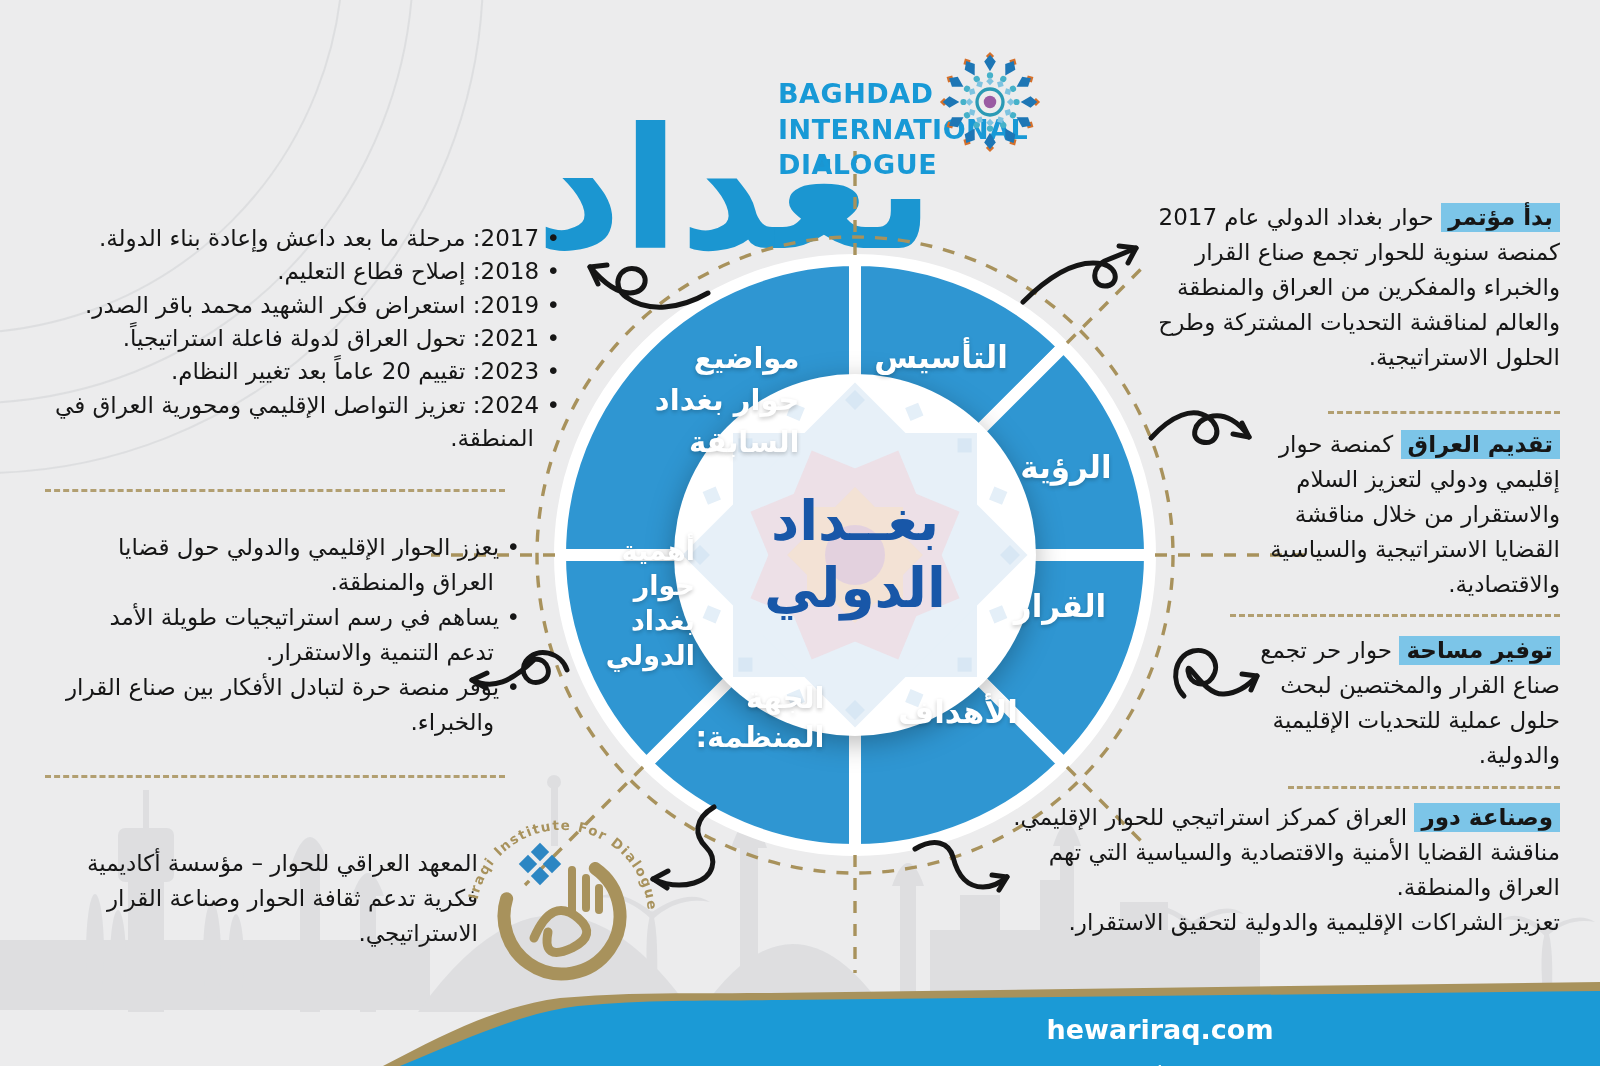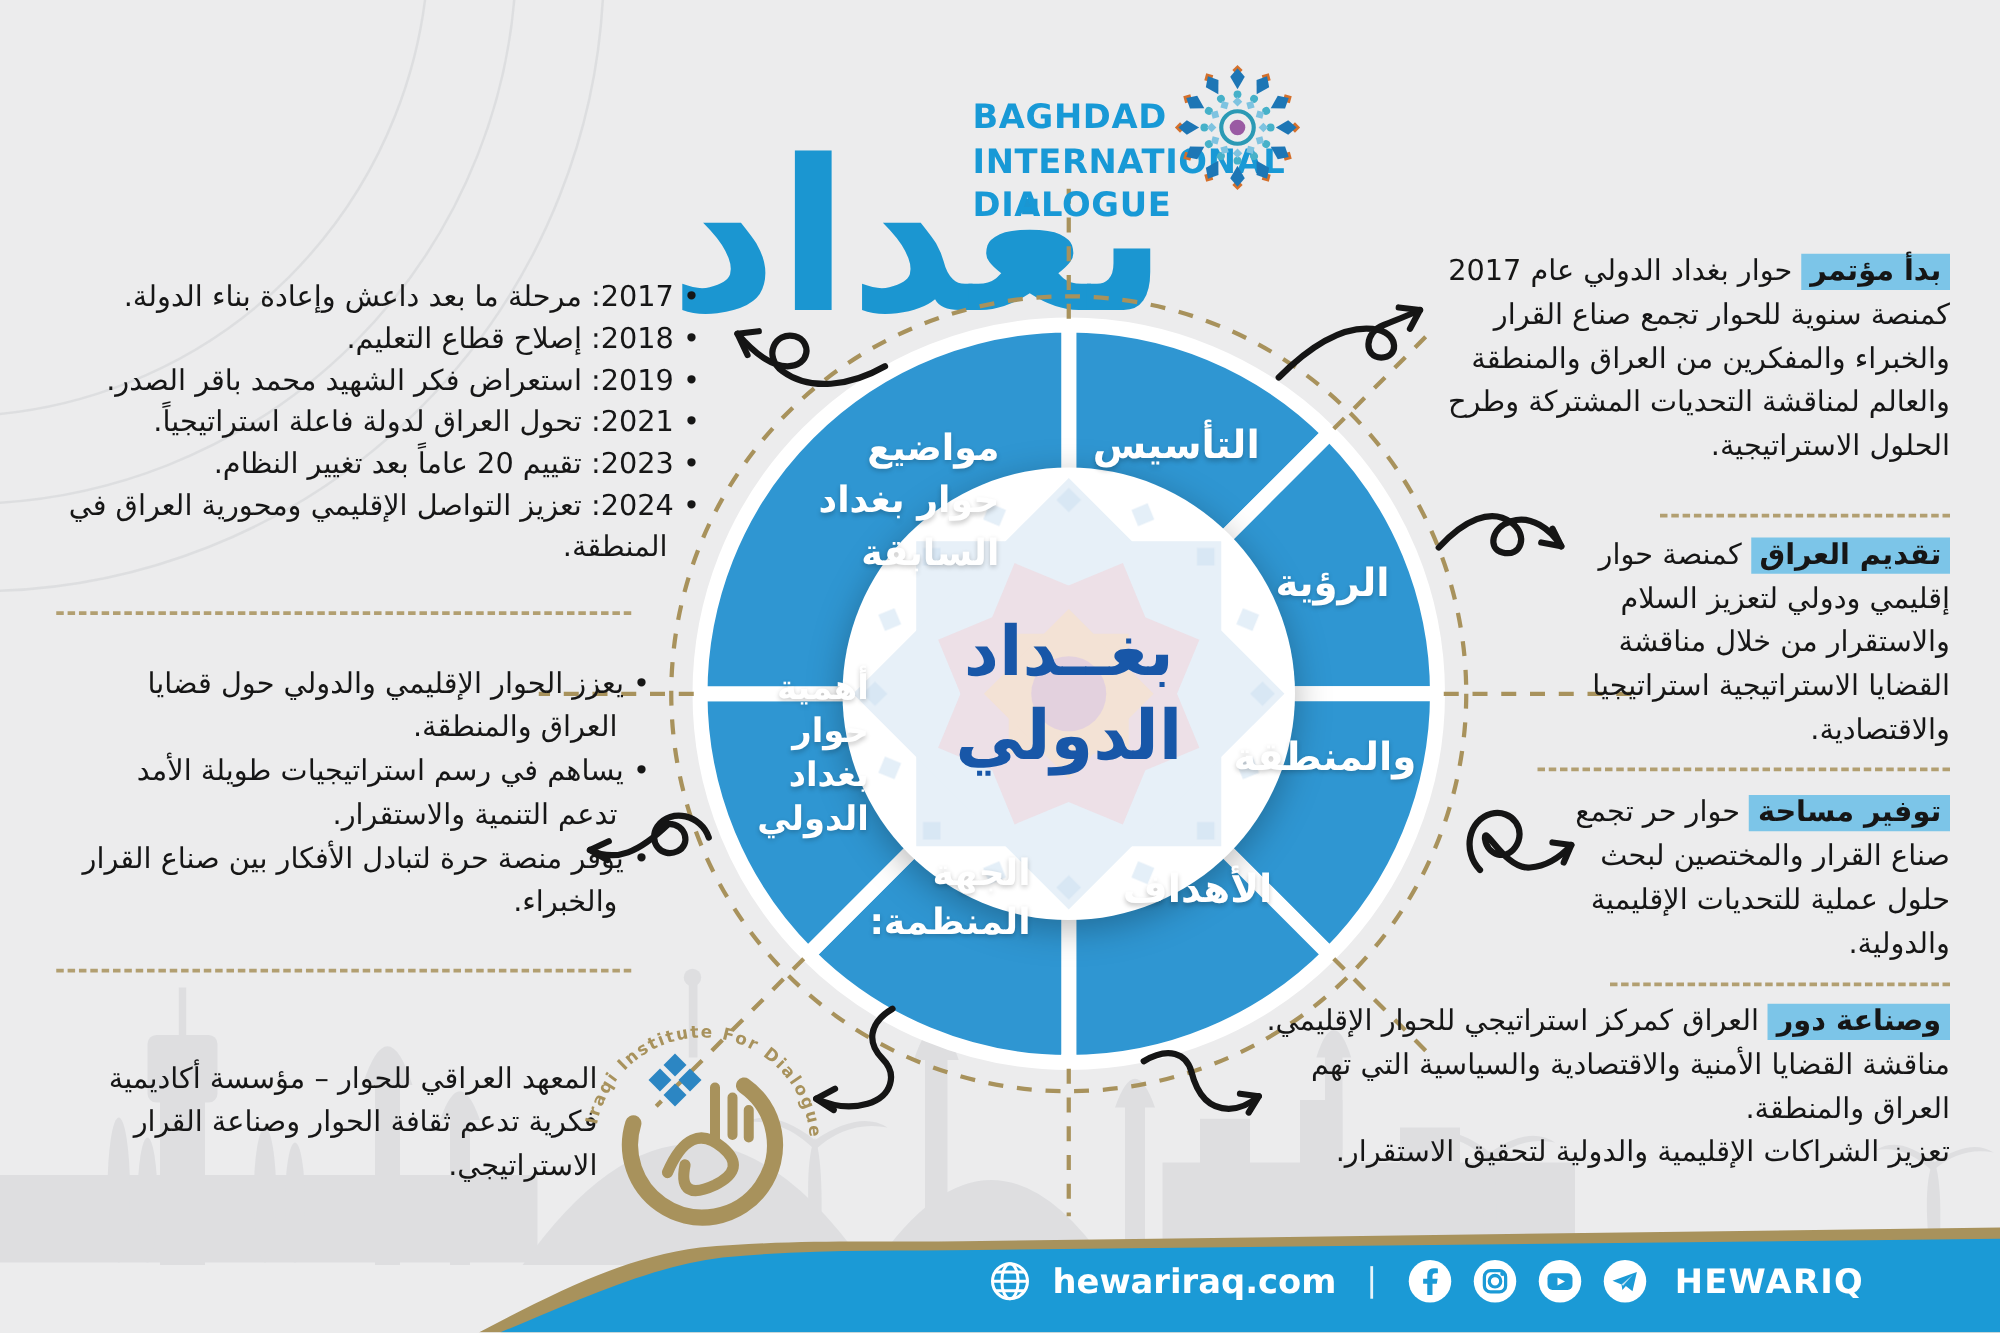--- a/index.html
+++ b/index.html
@@ -33,21 +33,21 @@
   .doodle path{stroke:#151515;stroke-width:5;fill:none;stroke-linecap:round;stroke-linejoin:round;}
   
   .iid{left:452px;top:812px;width:220px;height:200px;z-index:2;}
   .iid-ar{left:462px;top:1000px;width:200px;text-align:center;color:#a8925c;font-weight:bold;
        font-size:21px;z-index:3;direction:rtl;}
   .iid-en{left:462px;top:1026px;width:200px;text-align:center;color:#a8925c;font-weight:bold;
        font-size:25px;letter-spacing:4px;z-index:3;}
   
   .footer-svg{left:0;top:936px;z-index:5;}
   .footer-bar{left:790px;top:998px;width:740px;height:54px;display:flex;align-items:center;
-       gap:16px;z-index:6;color:#fff;}
+       gap:16px;z-index:6;color:#fff;flex-direction:column;}
   .footer-site{font-size:27px;font-weight:bold;}
   .footer-pipe{font-size:26px;opacity:.9;margin:0 8px;}
   .footer-handle{font-size:27px;font-weight:bold;letter-spacing:1px;margin-left:6px;}
   .sicon{width:36px;height:36px;}
 </style>
 </head>
 <body>
 
 <div class="bg-arc" style="left:-420px;top:-430px;width:760px;height:760px;"></div>
 <div class="bg-arc" style="left:-470px;top:-480px;width:880px;height:880px;"></div>
@@ -180,39 +180,39 @@
         <use href="#dm" transform="rotate(270)"></use>
       <use href="#dm" transform="rotate(292.5)"></use>
         <use href="#dm" transform="rotate(315)"></use>
         <use href="#dm" transform="rotate(337.5)"></use>
     </g>
   </g>
 </svg>
 
 <div class="seg-label" style="left:941px;top:357px;font-size:31px;">التأسيس</div>
 <div class="seg-label" style="left:1066px;top:467px;font-size:31px;">الرؤية</div>
-<div class="seg-label" style="left:1060px;top:606px;font-size:31px;">والمنطقة</div>
+<div class="seg-label" style="left:1060px;top:606px;font-size:31px;">القرار</div>
 <div class="seg-label" style="left:958px;top:712px;font-size:31px;">الأهداف</div>
 <div class="seg-label" style="left:757px;top:718px;font-size:29px;width:135px;line-height:1.35;">الجهة المنظمة:</div>
 <div class="seg-label" style="left:645px;top:603px;font-size:27px;width:100px;line-height:1.3;">أهمية حوار بغداد الدولي</div>
 <div class="seg-label" style="left:712px;top:400px;font-size:29px;width:175px;line-height:1.45;">مواضيع حوار بغداد السابقة</div>
 
 <div class="abs center-title">
   <div>بغــداد</div>
   <div>الدولي</div>
 </div>
 
 <div class="abs tblock" style="right:40px;top:200px;width:428px;">
   <span class="hl">بدأ مؤتمر</span>
   <span class="preline">حوار بغداد الدولي عام 2017 كمنصة سنوية للحوار تجمع صناع القرار والخبراء والمفكرين من العراق والمنطقة والعالم لمناقشة التحديات المشتركة وطرح الحلول الاستراتيجية.</span>
 </div>
 <div class="dashed-sep" style="right:40px;top:411px;width:232px;"></div>
 <div class="abs tblock" style="right:40px;top:427px;width:332px;">
   <span class="hl">تقديم العراق</span>
-  <span class="preline">كمنصة حوار إقليمي ودولي لتعزيز السلام والاستقرار من خلال مناقشة القضايا الاستراتيجية استراتيجيا والاقتصادية.</span>
+  <span class="preline">كمنصة حوار إقليمي ودولي لتعزيز السلام والاستقرار من خلال مناقشة القضايا الاستراتيجية والسياسية والاقتصادية.</span>
 </div>
 <div class="dashed-sep" style="right:40px;top:614px;width:330px;"></div>
 <div class="abs tblock" style="right:40px;top:633px;width:332px;">
   <span class="hl">توفير مساحة</span>
   <span class="preline">حوار حر تجمع صناع القرار والمختصين لبحث حلول عملية للتحديات الإقليمية والدولية.</span>
 </div>
 <div class="dashed-sep" style="right:40px;top:786px;width:272px;"></div>
 <div class="abs tblock" style="right:40px;top:800px;width:572px;">
   <span class="hl">وصناعة دور</span>
   <span class="preline">العراق كمركز استراتيجي للحوار الإقليمي.

